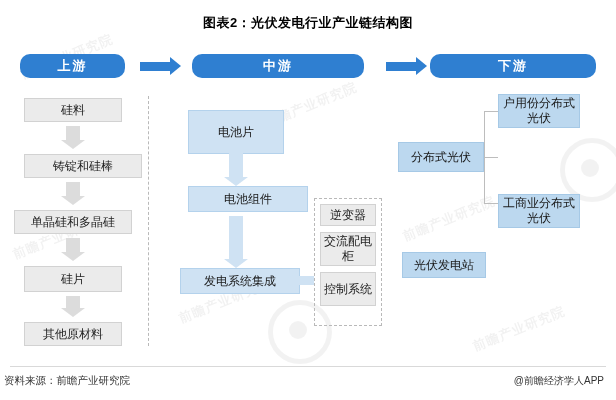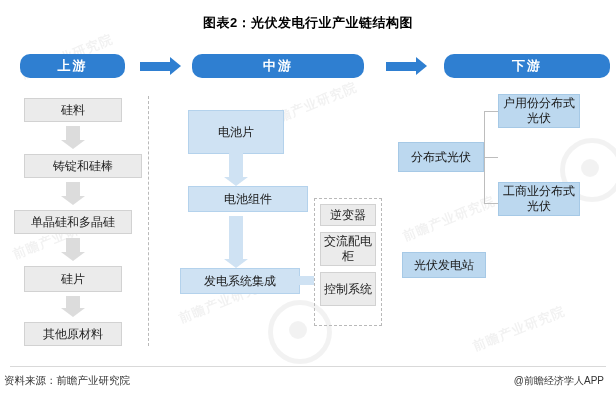--- a/index.html
+++ b/index.html
@@ -151,21 +151,21 @@
   <div class="wm" style="left:470px;top:320px;transform:rotate(-22deg);">前瞻产业研究院</div>
   <div class="wm-ring" style="left:560px;top:138px;"></div>
   <div class="wm-ring" style="left:268px;top:300px;"></div>
 
   <div class="title">图表2：光伏发电行业产业链结构图</div>
 
   <div class="box hdr" style="left:20px;top:54px;width:105px;height:24px;">上游</div>
   <div class="arrow-h" style="left:140px;top:62px;width:30px;"></div>
   <div class="box hdr" style="left:192px;top:54px;width:172px;height:24px;">中游</div>
   <div class="arrow-h" style="left:386px;top:62px;width:30px;"></div>
-  <div class="box hdr" style="left:444px;top:54px;width:166px;height:24px;">下游</div>
+  <div class="box hdr" style="left:430px;top:54px;width:166px;height:24px;">下游</div>
 
   <div class="box gray" style="left:24px;top:98px;width:98px;height:24px;">硅料</div>
   <div class="arrow-v" style="left:66px;top:126px;height:15px;"></div>
 
   <div class="box gray" style="left:24px;top:154px;width:118px;height:24px;">铸锭和硅棒</div>
   <div class="arrow-v" style="left:66px;top:182px;height:15px;"></div>
 
   <div class="box gray" style="left:14px;top:210px;width:118px;height:24px;">单晶硅和多晶硅</div>
   <div class="arrow-v" style="left:66px;top:238px;height:15px;"></div>
 
@@ -186,21 +186,21 @@
 
   <div class="dashbox" style="left:314px;top:198px;width:68px;height:128px;"></div>
   <div class="box gray" style="left:320px;top:204px;width:56px;height:22px;">逆变器</div>
   <div class="box gray" style="left:320px;top:232px;width:56px;height:34px;">交流配电柜</div>
   <div class="box gray" style="left:320px;top:272px;width:56px;height:34px;">控制系统</div>
   <div class="arrow-h small" style="left:296px;top:276px;width:18px;transform:rotate(180deg);transform-origin:center;"></div>
 
   <div class="box blue2" style="left:398px;top:142px;width:86px;height:30px;">分布式光伏</div>
 
   <div class="box blue2" style="left:498px;top:94px;width:82px;height:34px;">户用份分布式光伏</div>
-  <div class="box blue2" style="left:498px;top:182px;width:82px;height:34px;">工商业分布式光伏</div>
+  <div class="box blue2" style="left:498px;top:194px;width:82px;height:34px;">工商业分布式光伏</div>
 
   <div class="line hline" style="left:484px;top:157px;width:14px;"></div>
   <div class="line vline" style="left:484px;top:111px;height:92px;"></div>
   <div class="line hline" style="left:484px;top:111px;width:14px;"></div>
   <div class="line hline" style="left:484px;top:203px;width:14px;"></div>
 
   <div class="box blue2" style="left:402px;top:252px;width:84px;height:26px;">光伏发电站</div>
 
   <div class="rule"></div>
   <div class="src">资料来源：前瞻产业研究院</div>

